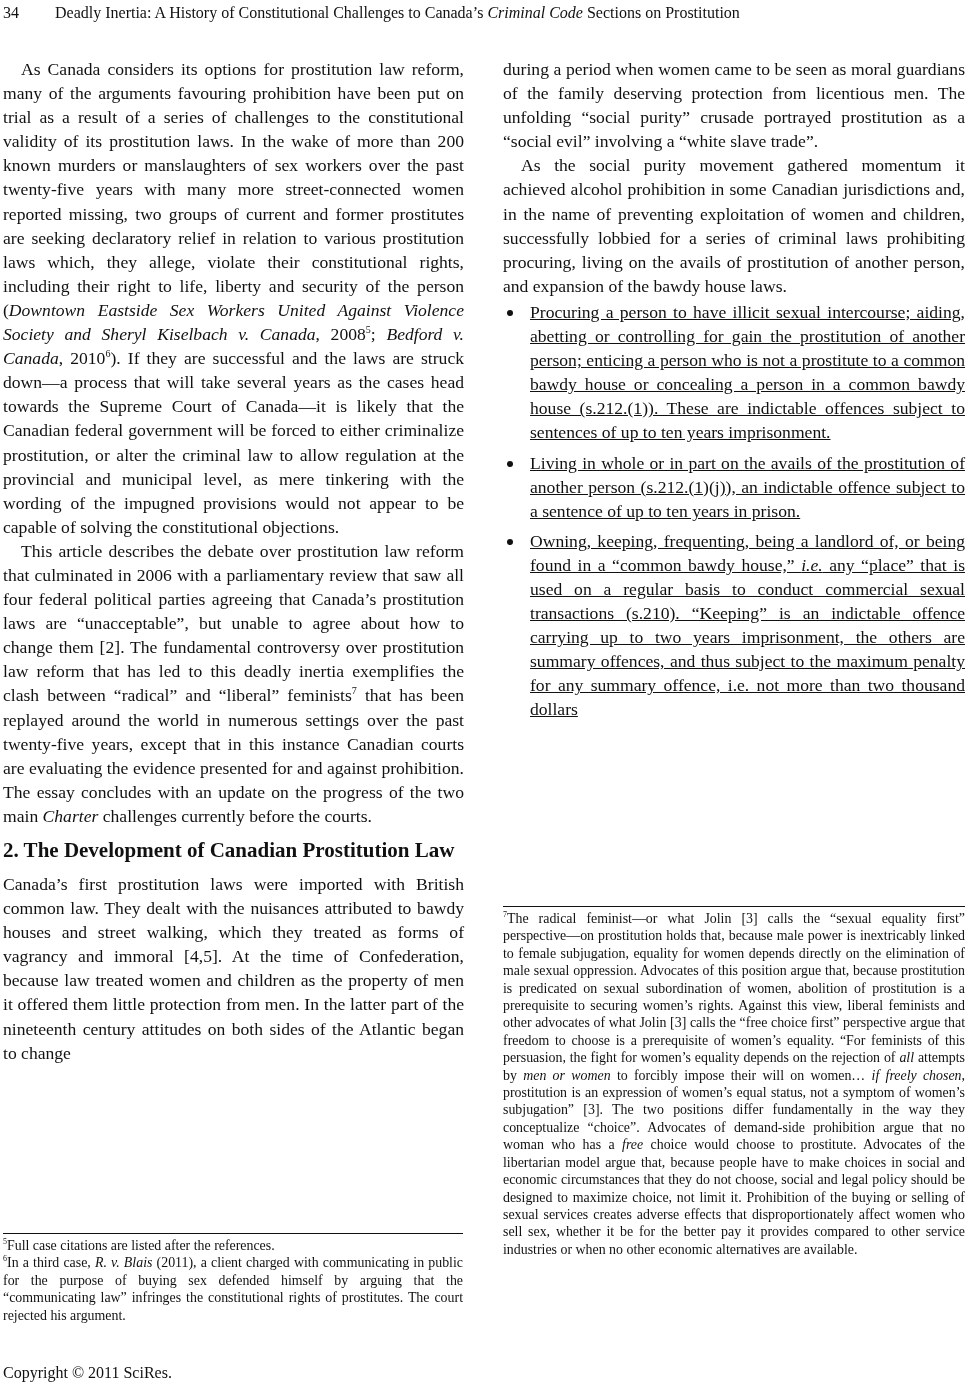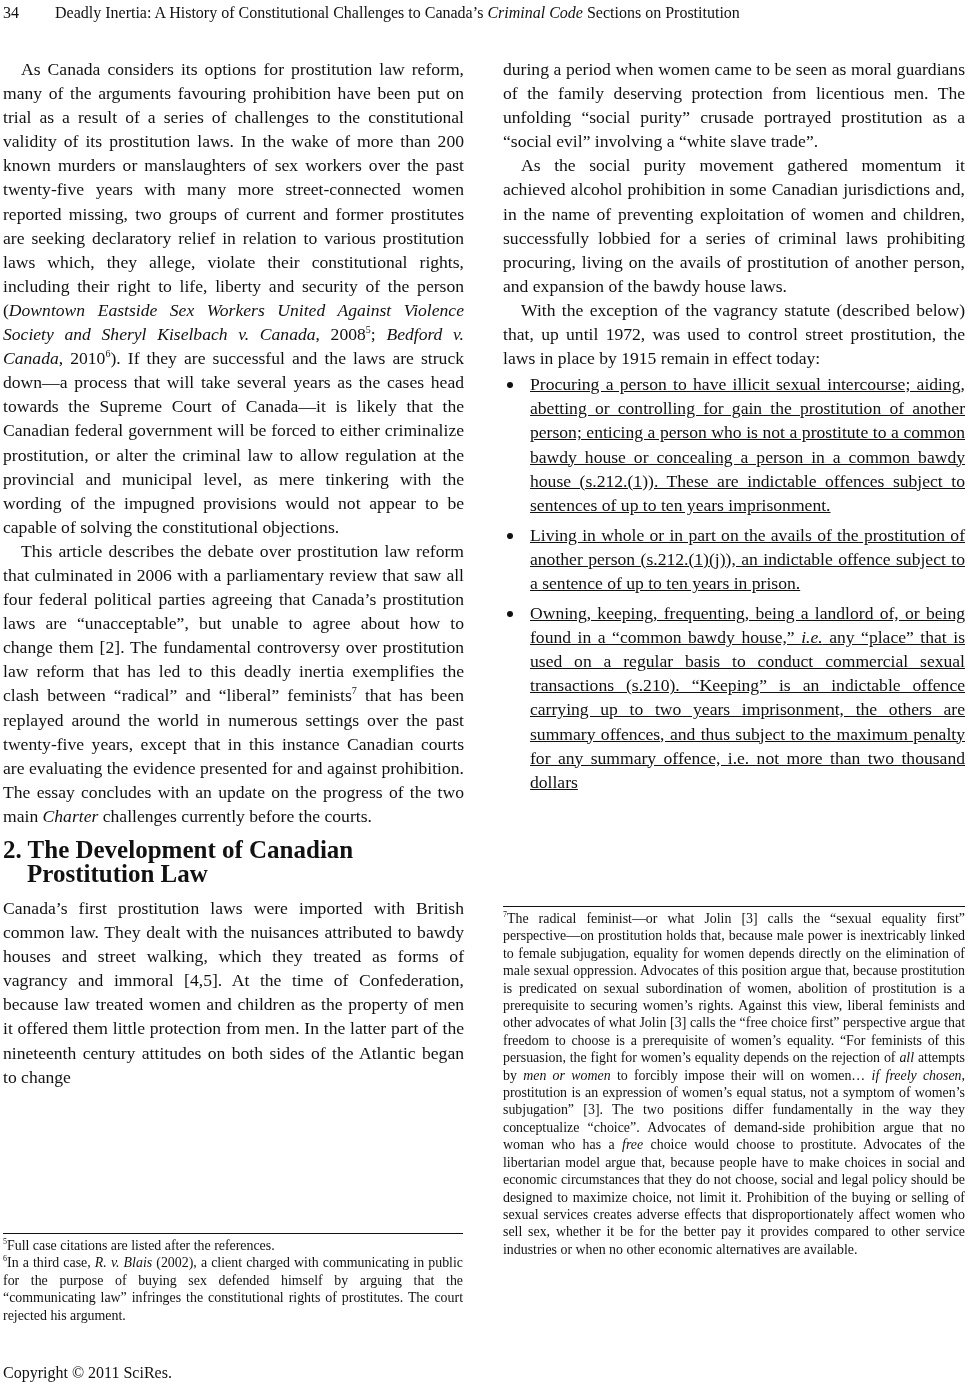--- a/index.html
+++ b/index.html
@@ -16,21 +16,21 @@
   .col {
     position: absolute; top: 57px; width: 461px;
     font-size: 17.6px; line-height: 24.1px; text-align: justify;
   }
   .col.left { left: 3px; }
   .col.right { left: 503px; width: 462px; }
   .col p { margin: 0; }
   .col p.ind { text-indent: 18px; }
   .col p.cont { text-indent: 0; }
   .h2 {
-    font-weight: bold; font-size: 25px; line-height: 24px; margin: 10px 0 10px 0;
+    font-weight: bold; font-size: 21px; line-height: 24px; margin: 10px 0 10px 0;
     padding-left: 24px; text-indent: -24px; text-align: left;
   }
   ul.bul { list-style: none; margin: 2px 0 0 0; padding: 0; }
   ul.bul li { position: relative; padding-left: 27px; margin-bottom: 6px; text-decoration: underline; }
   ul.bul li .dot {
     position: absolute; left: 4px; top: 10px; width: 6px; height: 6px; border-radius: 50%; background: #111;
   }
   sup { font-size: 10px; line-height: 0; vertical-align: 7px; }
   .fn-rule { position: absolute; height: 1px; background: #111; }
   .fn {
@@ -53,27 +53,26 @@
 <div class="col left">
   <p class="ind"><span>As Canada considers its options for prostitution law reform, many of the arguments favouring prohibition have been put on trial as a result of a series of challenges to the constitutional validity of its prostitution laws. In the wake of more than 200 known murders or manslaughters of sex workers over the past twenty-five years with many more street-connected women reported missing, two groups of current and former prostitutes are seeking declaratory relief in relation to various prostitution laws which, they allege, violate their constitutional rights, including their right to life, liberty and security of the person (</span><i>Downtown Eastside Sex Workers United Against Violence Society and Sheryl Kiselbach v. Canada</i><span>, 2008</span><sup>5</sup><span>; </span><i>Bedford v. Canada</i><span>, 2010</span><sup>6</sup><span>). If they are successful and the laws are struck down—a process that will take several years as the cases head towards the Supreme Court of Canada—it is likely that the Canadian federal government will be forced to either criminalize prostitution, or alter the criminal law to allow regulation at the provincial and municipal level, as mere tinkering with the wording of the impugned provisions would not appear to be capable of solving the constitutional objections.</span></p>
   <p class="ind"><span>This article describes the debate over prostitution law reform that culminated in 2006 with a parliamentary review that saw all four federal political parties agreeing that Canada’s prostitution laws are “unacceptable”, but unable to agree about how to change them [2]. The fundamental controversy over prostitution law reform that has led to this deadly inertia exemplifies the clash between “radical” and “liberal” feminists</span><sup>7</sup><span> that has been replayed around the world in numerous settings over the past twenty-five years, except that in this instance Canadian courts are evaluating the evidence presented for and against prohibition. The essay concludes with an update on the progress of the two main </span><i>Charter</i><span> challenges currently before the courts.</span></p>
   <div class="h2">2. The Development of Canadian Prostitution Law</div>
   <p class="cont">Canada’s first prostitution laws were imported with British common law. They dealt with the nuisances attributed to bawdy houses and street walking, which they treated as forms of vagrancy and immoral [4,5]. At the time of Confederation, because law treated women and children as the property of men it offered them little protection from men. In the latter part of the nineteenth century attitudes on both sides of the Atlantic began to change</p>
 </div>
 
 <div class="fn-rule" style="left:3px; top:1233px; width:460px;"></div>
 <div class="fn" style="left:3px; top:1237px; width:460px;">
   <p><sup>5</sup><span>Full case citations are listed after the references.</span></p>
-  <p><sup>6</sup><span>In a third case, </span><i>R. v. Blais</i><span> (2002), a client charged with communicating in public for the purpose of buying sex defended himself by arguing that the “communicating law” infringes the constitutional rights of prostitutes. The court rejected his argument.</span></p>
+  <p><sup>6</sup><span>In a third case, </span><i>R. v. Blais</i><span> (2011), a client charged with communicating in public for the purpose of buying sex defended himself by arguing that the “communicating law” infringes the constitutional rights of prostitutes. The court rejected his argument.</span></p>
 </div>
 
 <div class="col right">
   <p class="cont">during a period when women came to be seen as moral guardians of the family deserving protection from licentious men. The unfolding “social purity” crusade portrayed prostitution as a “social evil” involving a “white slave trade”.</p>
   <p class="ind">As the social purity movement gathered momentum it achieved alcohol prohibition in some Canadian jurisdictions and, in the name of preventing exploitation of women and children, successfully lobbied for a series of criminal laws prohibiting procuring, living on the avails of prostitution of another person, and expansion of the bawdy house laws.</p>
-  <p class="ind">With the exception of the vagrancy statute (described below) that, up until 1972, was used to control street prostitution, the laws in place by 1915 remain in effect today:</p>
   <ul class="bul">
     <li><span class="dot"></span><span>Procuring a person to have illicit sexual intercourse; aiding, abetting or controlling for gain the prostitution of another person; enticing a person who is not a prostitute to a common bawdy house or concealing a person in a common bawdy house (s.212.(1)). These are indictable offences subject to sentences of up to ten years imprisonment.</span></li>
     <li><span class="dot"></span><span>Living in whole or in part on the avails of the prostitution of another person (s.212.(1)(j)), an indictable offence subject to a sentence of up to ten years in prison.</span></li>
     <li><span class="dot"></span><span>Owning, keeping, frequenting, being a landlord of, or being found in a “common bawdy house,” </span><i>i.e.</i><span> any “place” that is used on a regular basis to conduct commercial sexual transactions (s.210). “Keeping” is an indictable offence carrying up to two years imprisonment, the others are summary offences, and thus subject to the maximum penalty for any summary offence, i.e. not more than two thousand dollars</span></li>
   </ul>
 </div>
 
 <div class="fn-rule" style="left:503px; top:906px; width:462px;"></div>
 <div class="fn" style="left:503px; top:910px; width:462px;">
   <p><sup>7</sup><span>The radical feminist—or what Jolin [3] calls the “sexual equality first” perspective—on prostitution holds that, because male power is inextricably linked to female subjugation, equality for women depends directly on the elimination of male sexual oppression. Advocates of this position argue that, because prostitution is predicated on sexual subordination of women, abolition of prostitution is a prerequisite to securing women’s rights. Against this view, liberal feminists and other advocates of what Jolin [3] calls the “free choice first” perspective argue that freedom to choose is a prerequisite of women’s equality. “For feminists of this persuasion, the fight for women’s equality depends on the rejection of </span><i>all</i><span> attempts by </span><i>men or women</i><span> to forcibly impose their will on women… </span><i>if freely chosen</i><span>, prostitution is an expression of women’s equal status, not a symptom of women’s subjugation” [3]. The two positions differ fundamentally in the way they conceptualize “choice”. Advocates of demand-side prohibition argue that no woman who has a </span><i>free</i><span> choice would choose to prostitute. Advocates of the libertarian model argue that, because people have to make choices in social and economic circumstances that they do not choose, social and legal policy should be designed to maximize choice, not limit it. Prohibition of the buying or selling of sexual services creates adverse effects that disproportionately affect women who sell sex, whether it be for the better pay it provides compared to other service industries or when no other economic alternatives are available.</span></p>

